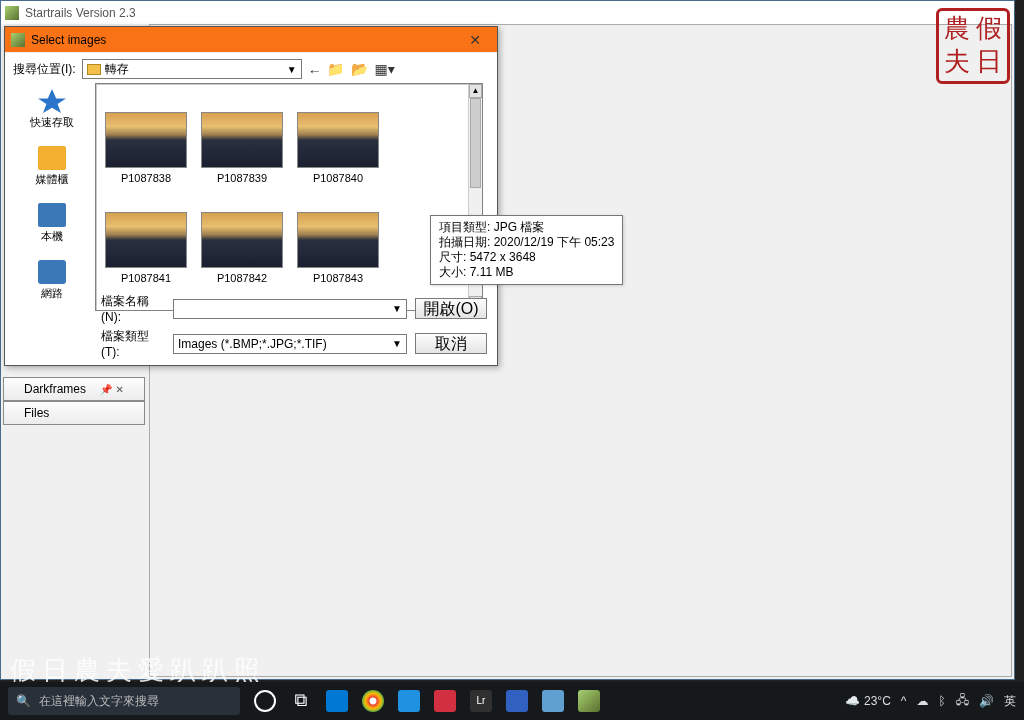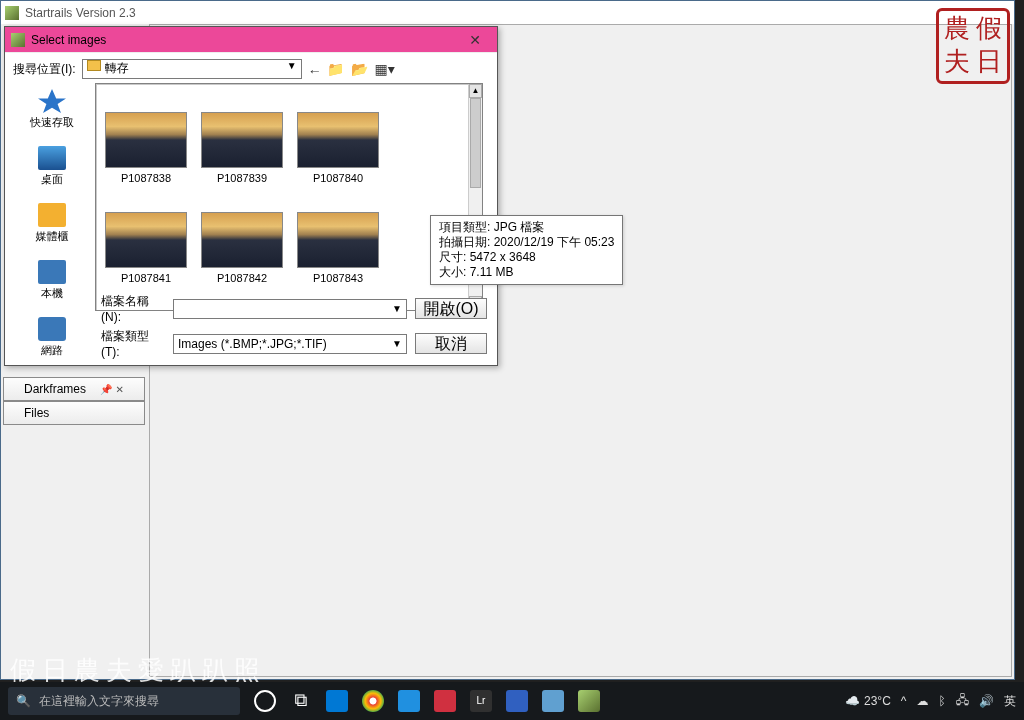--- a/index.html
+++ b/index.html
@@ -68,21 +68,21 @@
   top: 26px; left: 4px;
   width: 494px;
   height: 340px;
   background: #fff;
   border: 1px solid #555;
   box-shadow: 2px 2px 6px rgba(0,0,0,.3);
   z-index: 100;
 }
 .dialog-titlebar {
   height: 26px;
-  background: #ec4899;
+  background: #f97316;
   display: flex;
   align-items: center;
   padding: 0 6px;
   border-bottom: 1px solid #eee;
 }
 .dialog-titlebar .app-icon {
   width: 14px; height: 14px;
   background: linear-gradient(135deg,#a8d070,#5a7030);
   margin-right: 6px;
 }
@@ -102,20 +102,21 @@
   align-items: center;
   gap: 6px;
   margin-bottom: 6px;
 }
 .combo {
   flex: 0 0 220px;
   border: 1px solid #7a7a7a;
   background: #fff;
   height: 20px;
   display: flex;
+  align-items: center;
   padding: 0 4px;
   font-size: 12px;
 }
 .combo .folder-ico {
   width: 14px; height: 11px;
   background: #f3c04a;
   border: 1px solid #b38a20;
   margin-right: 4px;
 }
 .combo .chev {
@@ -388,24 +389,20 @@
       </div>
     </div>
   </div>
 
   <div class="places-bar">
     <div class="place">
       <div class="ico ico-quick"></div>
       <span>快速存取</span>
     </div>
     <div class="place">
-      <div class="ico ico-desktop"></div>
-      <span>桌面</span>
-    </div>
-    <div class="place">
       <div class="ico ico-lib"></div>
       <span>媒體櫃</span>
     </div>
     <div class="place">
       <div class="ico ico-pc"></div>
       <span>本機</span>
     </div>
     <div class="place">
       <div class="ico ico-net"></div>
       <span>網路</span>

